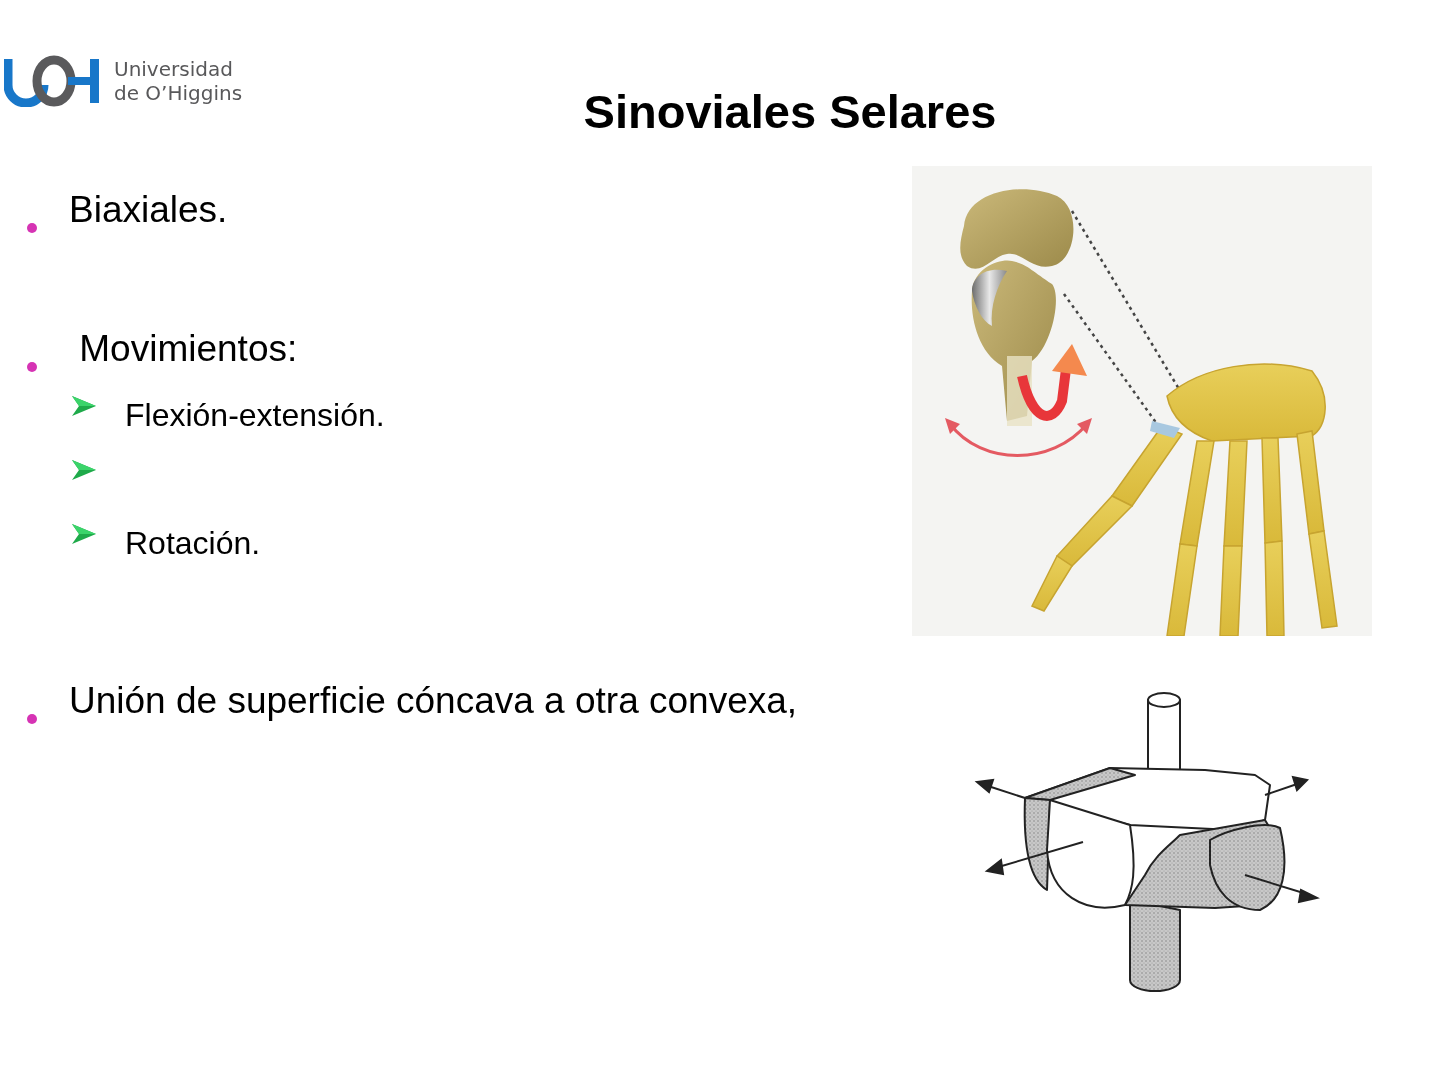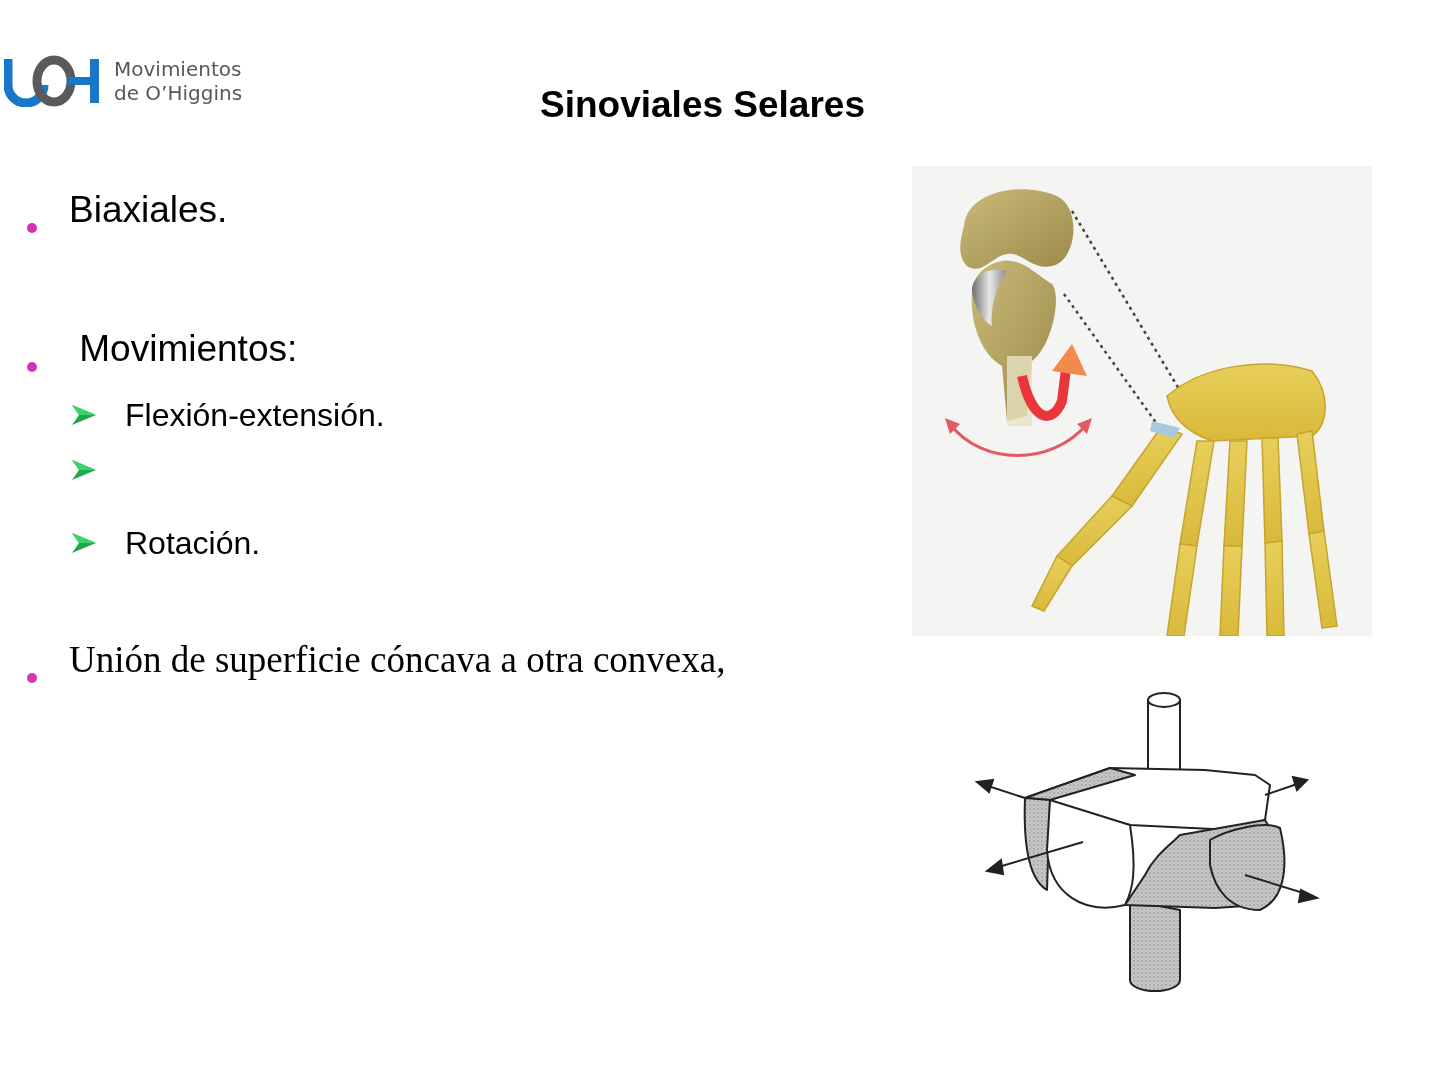--- a/index.html
+++ b/index.html
@@ -9,51 +9,51 @@
       font-family: "Liberation Sans", sans-serif; color: #000;
     }
     .logo { position: absolute; left: 4px; top: 55px; width: 240px; height: 55px; }
     .logo-mark { position: absolute; left: 0; top: 0; width: 100px; height: 52px; }
     .logo-text {
       position: absolute; left: 110px; top: 2px;
       font-family: "DejaVu Sans", sans-serif; font-size: 20px; line-height: 24px;
       color: #58585a;
     }
     .title {
-      position: absolute; left: 540px; top: 84px; width: 500px; text-align: left;
-      font-size: 37px; font-weight: bold; letter-spacing: 0px;
+      position: absolute; left: 540px; top: 84px; width: 500px; text-align: center;
+      font-size: 47px; font-weight: bold; letter-spacing: 0px;
     }
     .bullet-row { position: absolute; display: flex; align-items: flex-end; }
     .bullet-dot {
       width: 10px; height: 10px; border-radius: 50%; background: #d633b4;
       flex: 0 0 10px;
     }
     .bullet-text { font-size: 37px; line-height: 47px; }
-    .sub-row { position: absolute; display: flex; align-items: center; }
+    .sub-row { position: absolute; display: flex; }
     .arrow-icon { width: 26px; height: 22px; margin-right: 28px; }
     .sub-text { font-size: 32px; line-height: 40px; }
     .figure { position: absolute; }
     .hand-fig { left: 912px; top: 166px; width: 460px; height: 470px; background: #f4f4f2; }
     .saddle-fig { left: 965px; top: 680px; width: 360px; height: 320px; }
   </style>
 </head>
 <body>
 
 <div class="logo">
   <svg class="logo-mark" viewBox="0 0 100 52">
 
     <path d="M4 4 V30 A18 18 0 0 0 40 30" fill="none" stroke="#1877c9" stroke-width="9"></path>
 
     <ellipse cx="50" cy="26" rx="17" ry="21" fill="none" stroke="#5a5a5c" stroke-width="9"></ellipse>
 
     <rect x="64" y="22" width="22" height="8" fill="#1877c9"></rect>
     <rect x="86" y="4" width="9" height="44" fill="#1877c9"></rect>
   </svg>
   <div class="logo-text">
-    <div>Movimientos</div>
+    <div>Universidad</div>
     <div>de O’Higgins</div>
   </div>
 </div>
 
 <div class="title">Sinoviales Selares</div>
 
 <div class="bullet-row" style="left:27px; top:186px;">
   <span class="bullet-dot" style="margin-top:19px; margin-right:32px;"></span>
   <span class="bullet-text">Biaxiales.</span>
 </div>
@@ -77,21 +77,21 @@
   </svg>
 </div>
 <div class="sub-row" style="left:71px; top:523px;">
   <svg class="arrow-icon" viewBox="0 0 26 22">
     <path d="M1 1 L25 11 L1 21 L8 11 Z" fill="#1faa4a"></path>
     <path d="M1 1 L25 11 L8 11 Z" fill="#3bd46a"></path>
   </svg>
   <span class="sub-text">Rotación.</span>
 </div>
 
-<div class="bullet-row" style="left:27px; top:636px;font-family:Liberation Serif, serif;">
+<div class="bullet-row" style="left:27px; top:677px;">
   <span class="bullet-dot" style="margin-top:19px; margin-right:32px;"></span>
   <div class="bullet-text">
     <div>Unión de superficie cóncava a otra convexa,</div>
   </div>
 </div>
 
 <div class="figure hand-fig">
   <svg width="460" height="470" viewBox="0 0 460 470">
     <defs>
       <linearGradient id="boneGrad" x1="0" y1="0" x2="1" y2="1">

